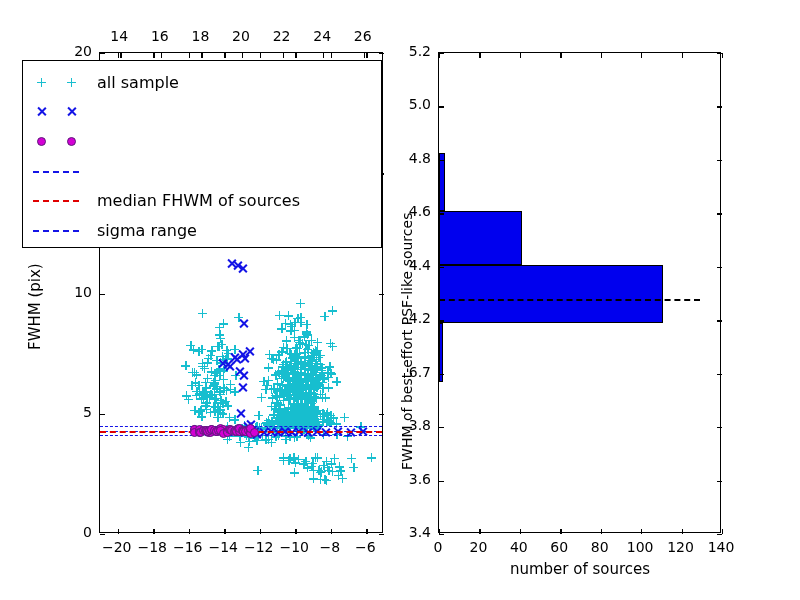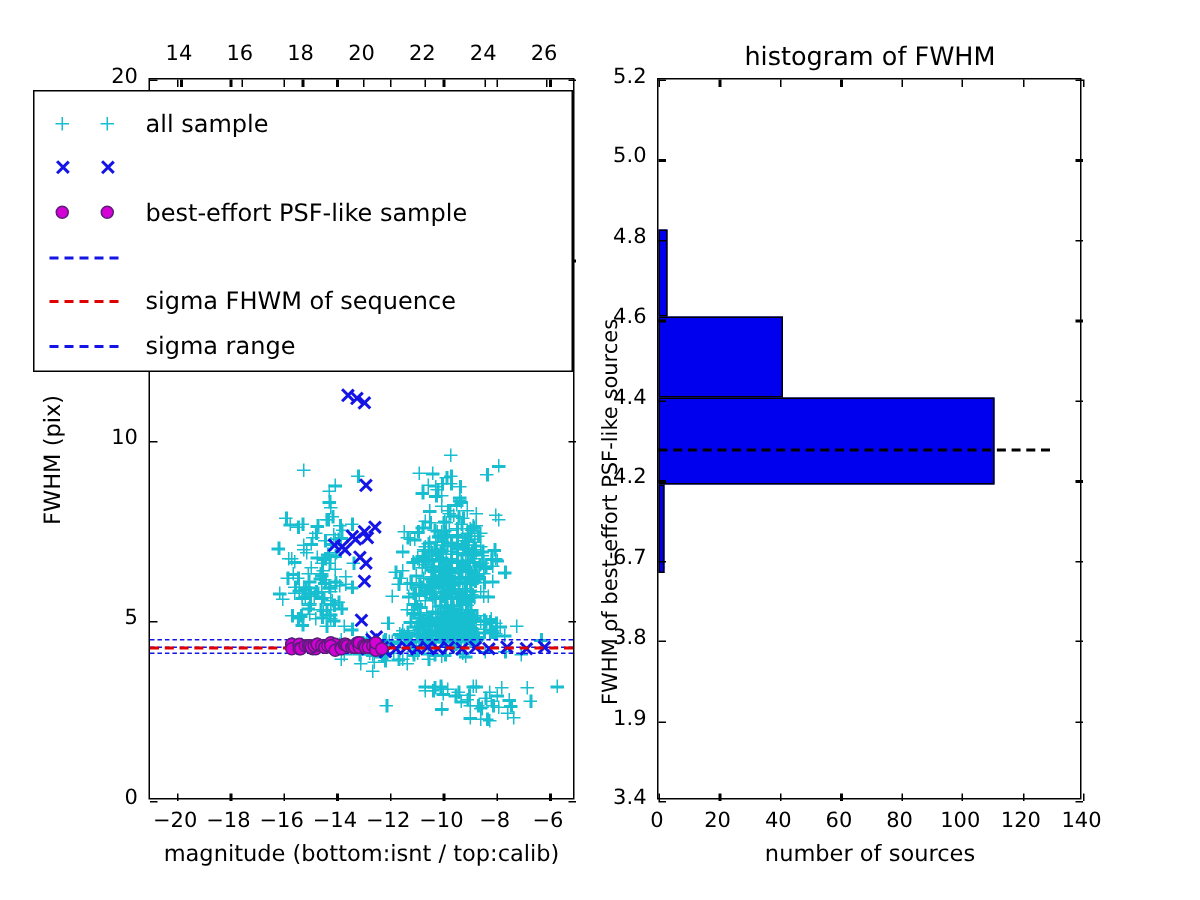--- a/index.html
+++ b/index.html
@@ -71,21 +71,20 @@
       <div class="txt ticklabel ctr" style="left: 116.75px; top: 539px;">−20</div>
       <div class="txt ticklabel ctr" style="left: 152.25px; top: 539px;">−18</div>
       <div class="txt ticklabel ctr" style="left: 187.75px; top: 539px;">−16</div>
       <div class="txt ticklabel ctr" style="left: 223.25px; top: 539px;">−14</div>
       <div class="txt ticklabel ctr" style="left: 258.75px; top: 539px;">−12</div>
       <div class="txt ticklabel ctr" style="left: 294.25px; top: 539px;">−10</div>
       <div class="txt ticklabel ctr" style="left: 329.75px; top: 539px;">−8</div>
       <div class="txt ticklabel ctr" style="left: 365.25px; top: 539px;">−6</div>
     </div>
 
-  <div class="txt axlabel ctr" style="left:241px;top:560px;">magnitude (bottom:isnt / top:calib)</div>
 
   <div id="leftplot" class="frame">
     <div id="scatterclip">
         <div class="mk plus" style="left: 214.5px; top: 300.48px;"></div>
         <div class="mk plus" style="left: 205.676px; top: 356.401px;"></div>
         <div class="mk plus" style="left: 190.841px; top: 277.972px;"></div>
         <div class="mk plus" style="left: 210.519px; top: 310.266px;"></div>
         <div class="mk plus" style="left: 204.784px; top: 362.332px;"></div>
         <div class="mk plus" style="left: 190.196px; top: 308.446px;"></div>
         <div class="mk plus" style="left: 184.345px; top: 319.426px;"></div>
@@ -985,43 +984,41 @@
           <div class="mk plus" style="left: 48px; top: 13px;"></div>
           <div class="txt" style="left: 74px; top: 4px; font-size: 16px;">all sample</div>
         </div>
         <div style="position: absolute; left: 0px; top: 37.5px; width: 100%; height: 29px;">
           <div class="mk cross" style="left: 18px; top: 13px;"></div>
           <div class="mk cross" style="left: 48px; top: 13px;"></div>
         </div>
         <div style="position: absolute; left: 0px; top: 67px; width: 100%; height: 29px;">
           <div class="mk dot" style="left: 18px; top: 13px;"></div>
           <div class="mk dot" style="left: 48px; top: 13px;"></div>
-          <div class="txt" style="left: 74px; top: 4px; font-size: 16px;">best-effort PSF-like sample</div>
         </div>
         <div style="position: absolute; left: 0px; top: 96.5px; width: 100%; height: 29px;">
           <div style="position: absolute; left: 10px; top: 13px; width: 46px; height: 0px; border-top: 2px dashed rgb(20, 20, 230);"></div>
         </div>
         <div style="position: absolute; left: 0px; top: 126px; width: 100%; height: 29px;">
           <div style="position: absolute; left: 10px; top: 13px; width: 46px; height: 0px; border-top: 2px dashed rgb(224, 0, 0);"></div>
-          <div class="txt" style="left: 74px; top: 4px; font-size: 16px;">sigma FHWM of sequence</div>
+          <div class="txt" style="left: 74px; top: 4px; font-size: 16px;">median FHWM of sources</div>
         </div>
         <div style="position: absolute; left: 0px; top: 155.5px; width: 100%; height: 29px;">
           <div style="position: absolute; left: 10px; top: 13px; width: 46px; height: 0px; border-top: 2px dashed rgb(20, 20, 230);"></div>
           <div class="txt" style="left: 74px; top: 4px; font-size: 16px;">sigma range</div>
         </div>
       </div>
   </div>
 
-  <div class="txt title ctr" style="left:580px;top:28px;">histogram of FWHM</div>
 
   <div class="txt axlabel vert" style="left:399px;top:470px;transform:rotate(-90deg);font-size:14px;">FWHM of best-effort PSF-like sources</div>
 
   <div id="righty">
       <div class="txt ticklabel rgt" style="left: 431px; top: 524px;">3.4</div>
-      <div class="txt ticklabel rgt" style="left: 431px; top: 470.556px;">1.9</div>
+      <div class="txt ticklabel rgt" style="left: 431px; top: 470.556px;">3.6</div>
       <div class="txt ticklabel rgt" style="left: 431px; top: 417.111px;">3.8</div>
       <div class="txt ticklabel rgt" style="left: 431px; top: 363.667px;">6.7</div>
       <div class="txt ticklabel rgt" style="left: 431px; top: 310.222px;">4.2</div>
       <div class="txt ticklabel rgt" style="left: 431px; top: 256.778px;">4.4</div>
       <div class="txt ticklabel rgt" style="left: 431px; top: 203.333px;">4.6</div>
       <div class="txt ticklabel rgt" style="left: 431px; top: 149.889px;">4.8</div>
       <div class="txt ticklabel rgt" style="left: 431px; top: 96.4444px;">5.0</div>
       <div class="txt ticklabel rgt" style="left: 431px; top: 43px;">5.2</div>
     </div>
   <div id="rightx">

